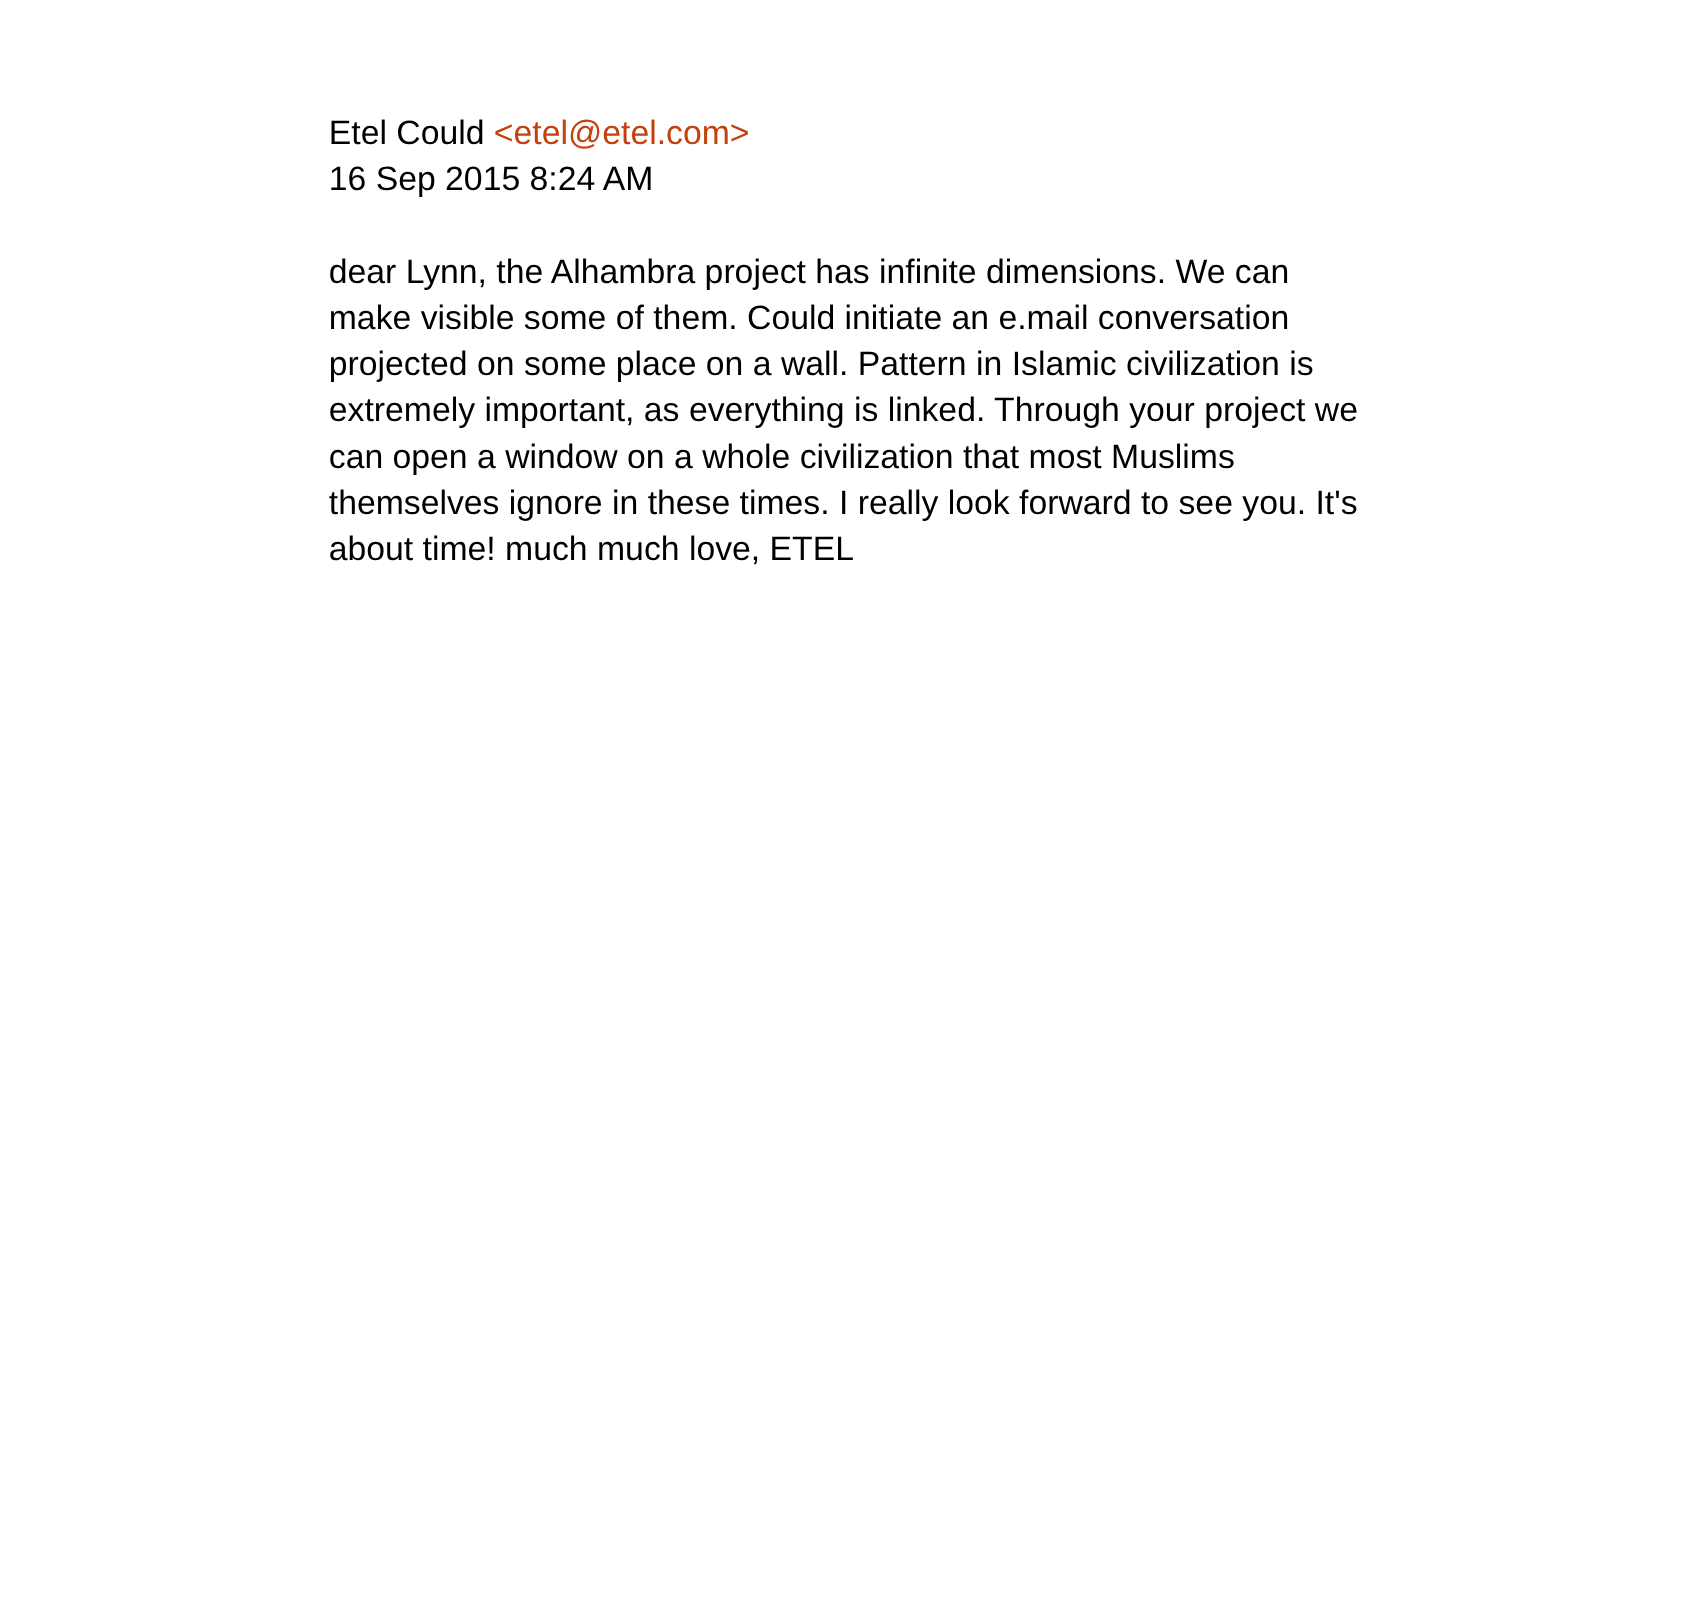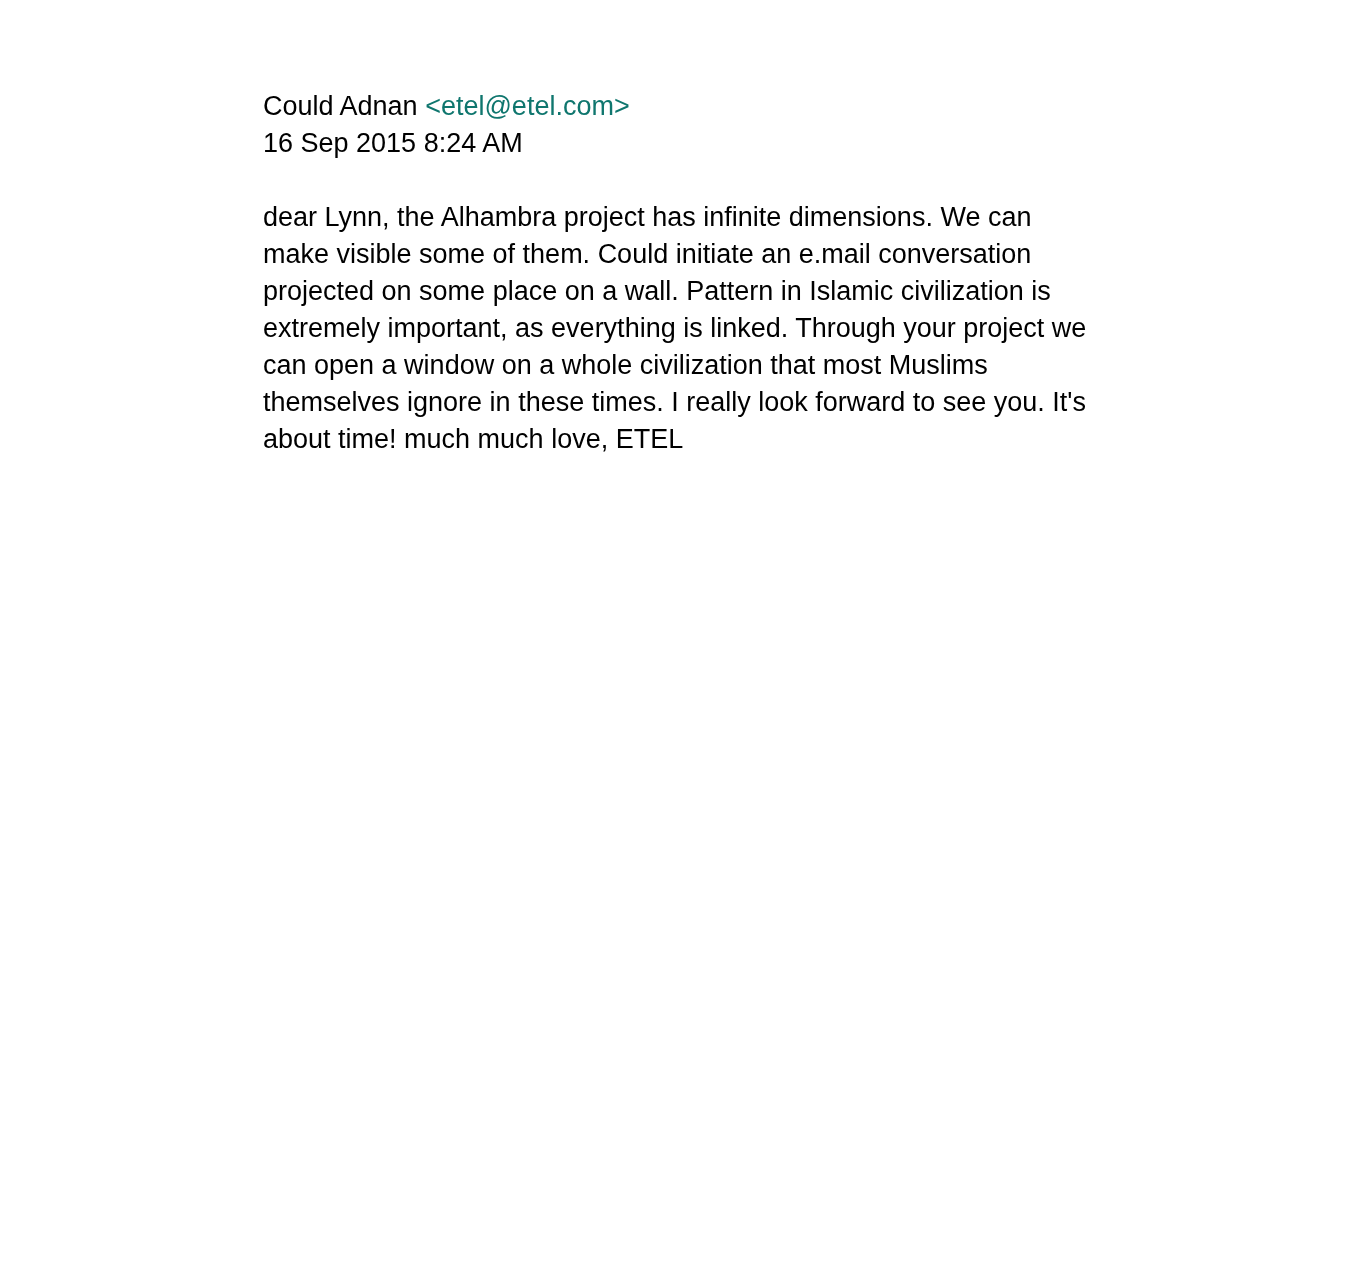--- a/index.html
+++ b/index.html
@@ -32,19 +32,19 @@
   .body-text {
     margin: 37px 0 0 0;
   }
 </style>
 </head>
 <body style="background: rgb(255, 255, 255); color: rgb(0, 0, 0);">
 
 <div class="email">
   <div class="header">
     <div class="from-line">
-      <span>Could Adnan</span>
-      <a class="addr" style="color: #0f766e; margin-top: 25px;">&lt;etel@etel.com&gt;</a>
+      <span>Etel Could</span>
+      <a class="addr" style="color: #c2410c; margin-top: 25px;">&lt;etel@etel.com&gt;</a>
     </div>
     <div class="date-line">16 Sep 2015 8:24 AM</div>
   </div>
   <p class="body-text">dear Lynn, the Alhambra project has infinite dimensions. We can make visible some of them. Could initiate an e.mail conversation projected on some place on a wall. Pattern in Islamic civilization is extremely important, as everything is linked. Through your project we can open a window on a whole civilization that most Muslims themselves ignore in these times. I really look forward to see you. It's about time! much much love, ETEL</p>
 </div>
 
 </body></html>

